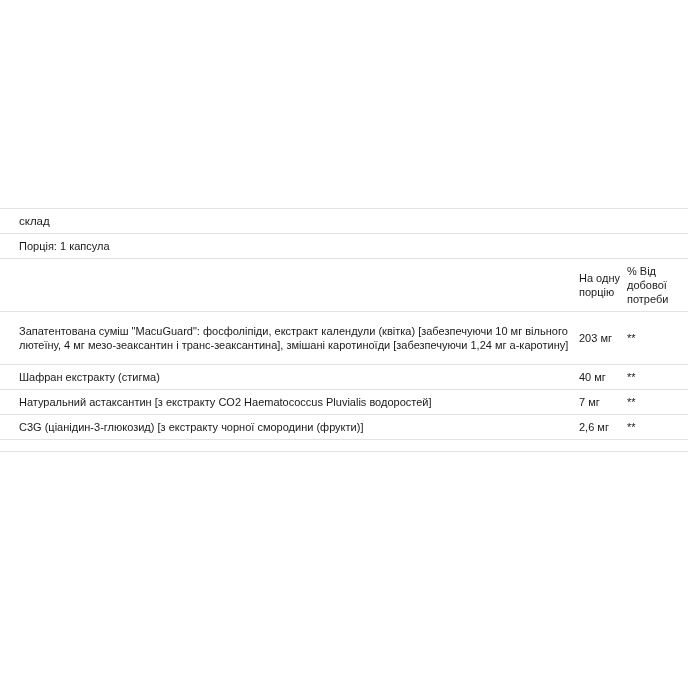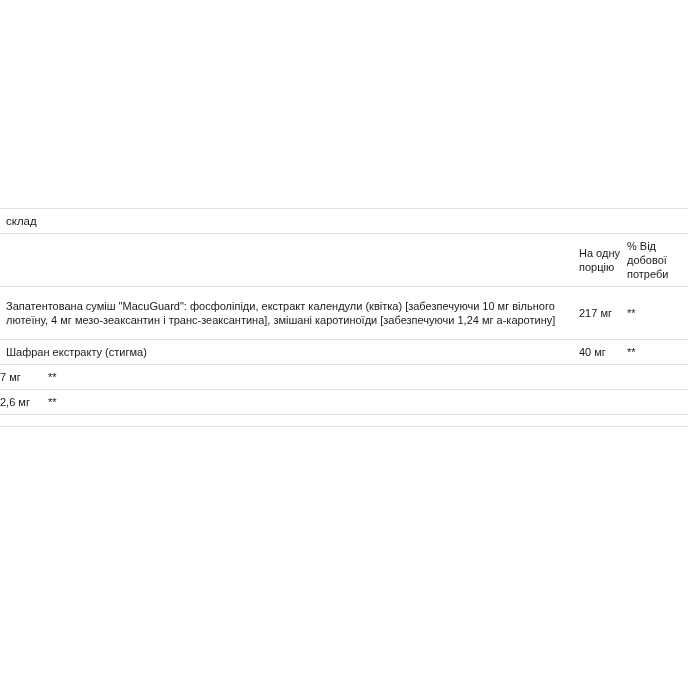--- a/index.html
+++ b/index.html
@@ -11,54 +11,59 @@
     position: absolute; left: 0; top: 208px; width: 688px;
     border-top: 1px solid #e2e2e2;
     font-size: 11px; line-height: 14px;
   }
   .row {
     display: flex; align-items: center;
     border-bottom: 1px solid #e2e2e2;
     box-sizing: border-box;
   }
   .row.single { height: 25px; }
-  .cell { padding: 0 6px; box-sizing: border-box; }
+  .cell { padding: 0 19px; box-sizing: border-box; }
   .c-desc { flex: 1 1 auto; }
   .c-amt { width: 48px; flex: 0 0 48px; padding-left: 0; padding-right: 0; }
   .c-dv { width: 61px; flex: 0 0 61px; padding-left: 0; padding-right: 0; }
   .head-row { height: 53px; align-items: center; }
   .head-row .c-amt, .head-row .c-dv { font-size: 11px; line-height: 14px; }
   .big-row { height: 53px; }
   .title { font-size: 11.5px; }
   .spacer-row { height: 11px; border-bottom: 1px solid #e2e2e2; }
 </style>
 </head>
 <body>
 
 <div class="facts">
   <div class="row single">
     <div class="cell c-desc title">склад</div>
   </div>
+  <div class="row single">
+    <div class="cell c-desc">Порція: 1 капсула</div>
+  </div>
   <div class="row head-row">
     <div class="cell c-desc"></div>
     <div class="cell c-amt">На одну порцію</div>
     <div class="cell c-dv">% Від добової потреби</div>
   </div>
   <div class="row big-row">
     <div class="cell c-desc" style="padding-right:10px;">Запатентована суміш "MacuGuard": фосфоліпіди, екстракт календули (квітка) [забезпечуючи 10 мг вільного лютеїну, 4 мг мезо-зеаксантин і транс-зеаксантина], змішані каротиноїди [забезпечуючи 1,24 мг а-каротину]</div>
-    <div class="cell c-amt">217 мг</div>
+    <div class="cell c-amt">203 мг</div>
     <div class="cell c-dv">**</div>
   </div>
   <div class="row single">
     <div class="cell c-desc">Шафран екстракту (стигма)</div>
     <div class="cell c-amt">40 мг</div>
     <div class="cell c-dv">**</div>
   </div>
   <div class="row single">
+    <div class="cell c-desc">Натуральний астаксантин [з екстракту CO2 Haematococcus Pluvialis водоростей]</div>
     <div class="cell c-amt">7 мг</div>
     <div class="cell c-dv">**</div>
   </div>
   <div class="row single">
+    <div class="cell c-desc">C3G (ціанідин-3-глюкозид) [з екстракту чорної смородини (фрукти)]</div>
     <div class="cell c-amt">2,6 мг</div>
     <div class="cell c-dv">**</div>
   </div>
   <div class="spacer-row"></div>
 </div>
 
 </body></html>

